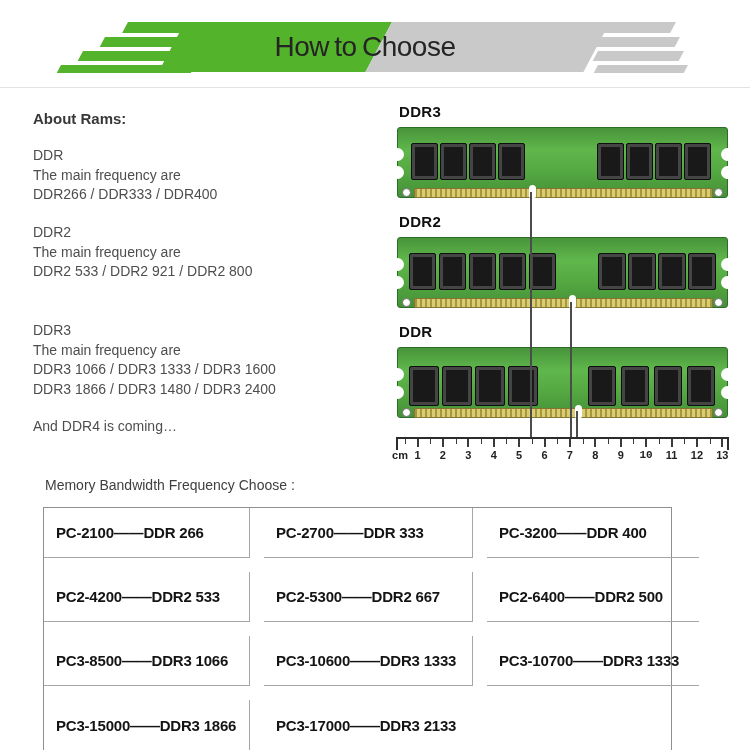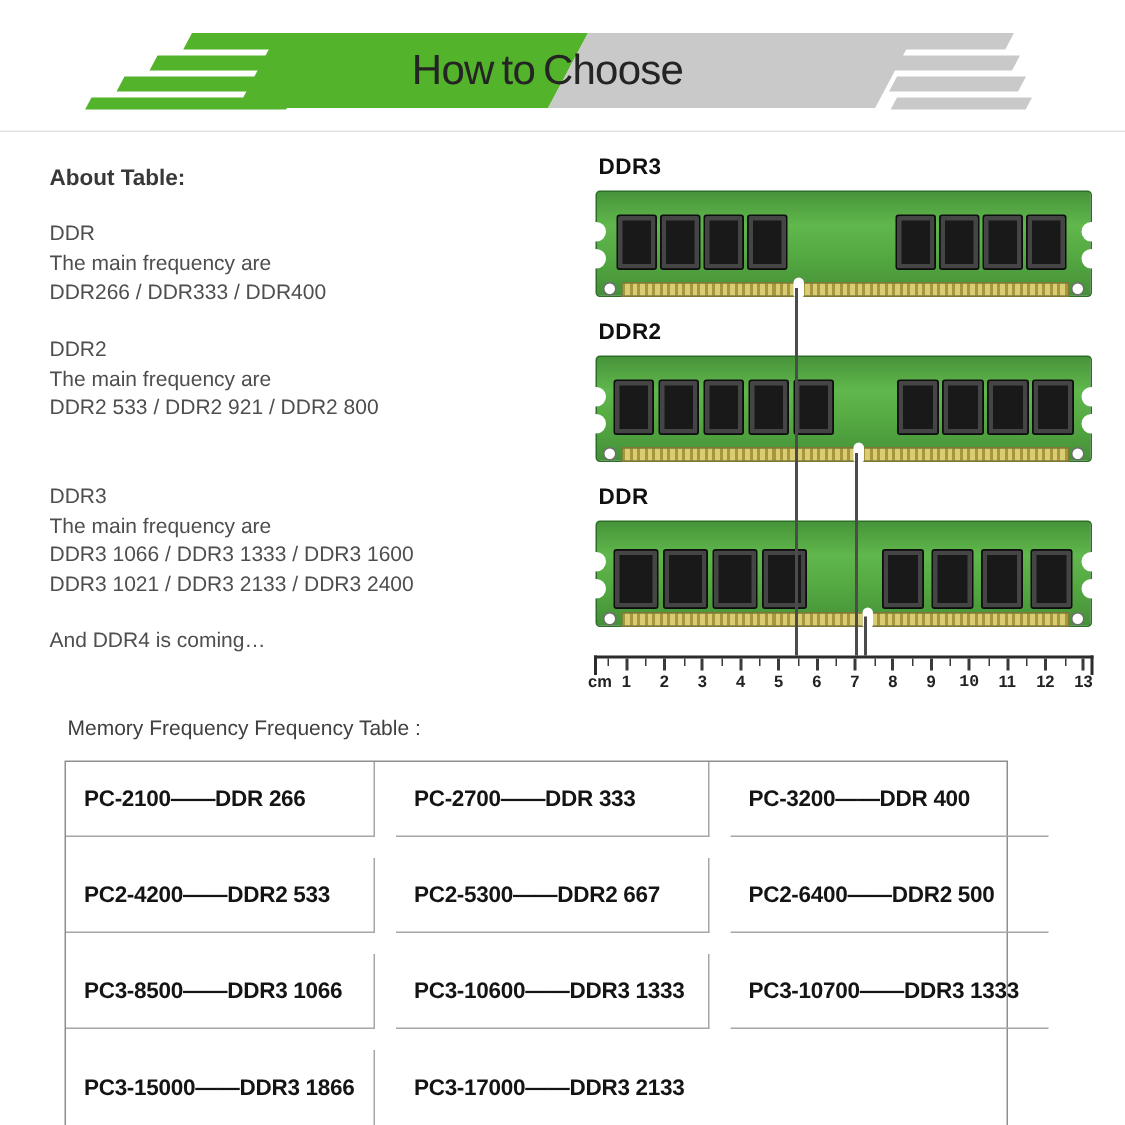--- a/index.html
+++ b/index.html
@@ -91,36 +91,36 @@
     <div class="band gray"></div>
     <div class="bstripe gr r1"></div>
     <div class="bstripe gr r2"></div>
     <div class="bstripe gr r3"></div>
     <div class="bstripe gr r4"></div>
     <div class="banner-title">How to Choose</div>
   </header>
   <div class="hairline"></div>
 
   <section>
-    <div class="about-heading">About Table:</div>
+    <div class="about-heading">About Rams:</div>
     <div class="para para-ddr">
       <div>DDR</div>
       <div>The main frequency are</div>
       <div>DDR266 / DDR333 / DDR400</div>
     </div>
     <div class="para para-ddr2">
       <div>DDR2</div>
       <div>The main frequency are</div>
       <div>DDR2 533 / DDR2 921 / DDR2 800</div>
     </div>
     <div class="para para-ddr3">
       <div>DDR3</div>
       <div>The main frequency are</div>
       <div>DDR3 1066 / DDR3 1333 / DDR3 1600</div>
-      <div>DDR3 1021 / DDR3 2133 / DDR3 2400</div>
+      <div>DDR3 1866 / DDR3 1480 / DDR3 2400</div>
     </div>
     <div class="para para-foot">And DDR4 is coming…</div>
   </section>
 
   <section>
     <div class="ram-label lab0">DDR3</div>
     <div class="stick st0">
       <div class="edge-notch nl1"></div>
       <div class="edge-notch nl2"></div>
       <div class="edge-notch nr1"></div>
@@ -227,21 +227,21 @@
           <div class="tick" style="left: 299.9px;"></div>
           <span class="rnum" style="left: 289.9px;">12</span>
           <div class="tick minor" style="left: 313.6px;"></div>
           <div class="tick" style="left: 325.3px;"></div>
           <span class="rnum" style="left: 315.3px;">13</span>
         </div>
     </div>
   </section>
 
   <section>
-    <div class="freq-heading">Memory Frequency Frequency Table :</div>
+    <div class="freq-heading">Memory Bandwidth Frequency Choose :</div>
     <div class="ftable" id="freq-table">
         <div class="fcell">PC-2100——DDR 266</div>
         <div class="fcell">PC-2700——DDR 333</div>
         <div class="fcell last-col">PC-3200——DDR 400</div>
         <div class="fcell">PC2-4200——DDR2 533</div>
         <div class="fcell">PC2-5300——DDR2 667</div>
         <div class="fcell last-col">PC2-6400——DDR2 500</div>
         <div class="fcell">PC3-8500——DDR3 1066</div>
         <div class="fcell">PC3-10600——DDR3 1333</div>
         <div class="fcell last-col">PC3-10700——DDR3 1333</div>

